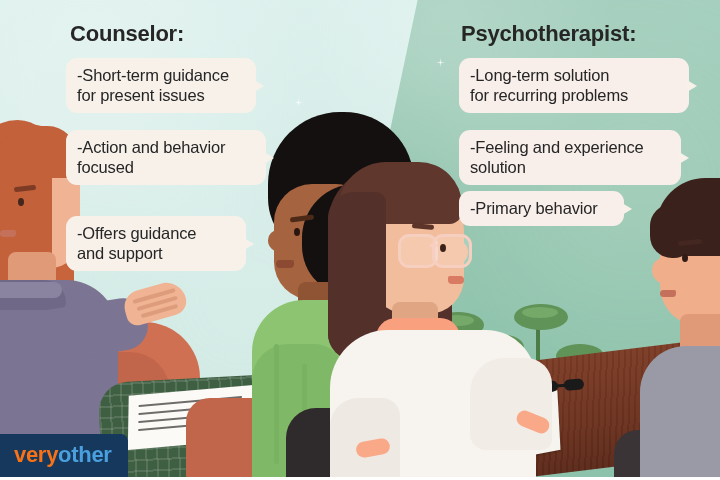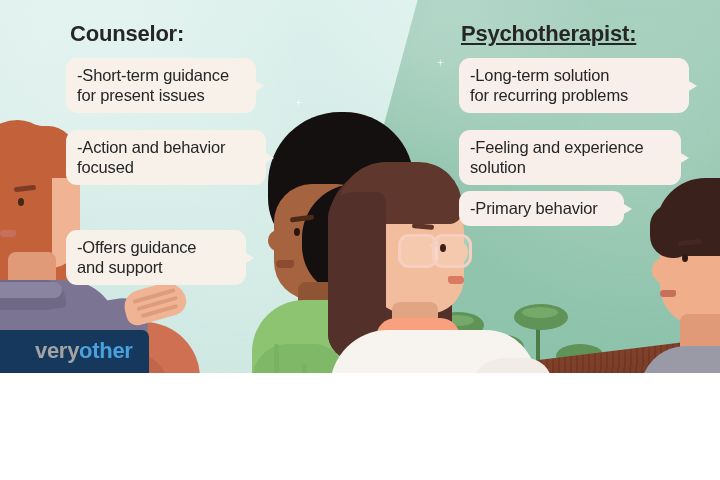--- a/index.html
+++ b/index.html
@@ -3,21 +3,21 @@
 <meta charset="utf-8">
 <style>
   html, body {
     margin: 0;
     padding: 0;
     background: #ffffff;
   }
   #stage {
     position: relative;
     width: 720px;
-    height: 373px;
+    height: 477px;
     overflow: hidden;
     font-family: "Liberation Sans", sans-serif;
     background: #d9eeea;
   }
 
   
   .bg-left {
     position: absolute;
     inset: 0;
     background: linear-gradient(180deg, #dcf0ec 0%, #d3ebe6 55%, #cfe8e2 100%);
@@ -49,21 +49,21 @@
   
   .heading {
     position: absolute;
     font-size: 22px;
     font-weight: bold;
     color: #262626;
     letter-spacing: -.2px;
     white-space: nowrap;
   }
   #h-left  { left: 70px; top: 21px; }
-  #h-right { left: 461px; top: 21px; text-decoration: underline; }
+  #h-right { left: 461px; top: 21px; }
 
   
   .bubble {
     position: absolute;
     background: #f7f1ea;
     border-radius: 11px;
     padding: 7px 13px 8px 11px;
     color: #262626;
     font-size: 16.5px;
     line-height: 1.22;
@@ -81,21 +81,21 @@
     border-top: 6px solid transparent;
     border-bottom: 6px solid transparent;
     border-left: 10px solid #f7f1ea;
   }
   .bubble.pinkish { background: #f8eeea; }
 
   
   #b-l1 { left: 66px;  top: 58px;  width: 190px; }
   #b-l2 { left: 66px;  top: 130px; width: 200px; }
   #b-l3 { left: 66px;  top: 191px; width: 185px; }
-  #b-l4 { left: 66px;  top: 230px; width: 180px; }
+  #b-l4 { left: 66px;  top: 216px; width: 180px; }
   
   #b-r1 { left: 459px; top: 58px;  width: 230px; }
   #b-r2 { left: 459px; top: 130px; width: 222px; }
   #b-r3 { left: 459px; top: 191px; width: 165px; }
   #b-r4 { left: 459px; top: 230px; width: 214px; }
 
   
   .fig { position: absolute; }
 
   
@@ -273,21 +273,21 @@
     left: 0; bottom: 0;
     padding: 8px 16px 9px 14px;
     background: #15385c;
     border-radius: 0 7px 0 0;
     display: flex;
     align-items: baseline;
     font-size: 22px;
     font-weight: bold;
     letter-spacing: -.3px;
   }
-  #logo-very { color: #a3a3a3; margin-left: 21px; }
+  #logo-very { color: #f97316; }
   #logo-well { color: #4aa0dd; }
 </style>
 </head>
 <body>
 
 <div id="stage">
 
   <div class="bg-left"></div>
   <div class="bg-right"></div>
   <div class="bg-noise"></div>

